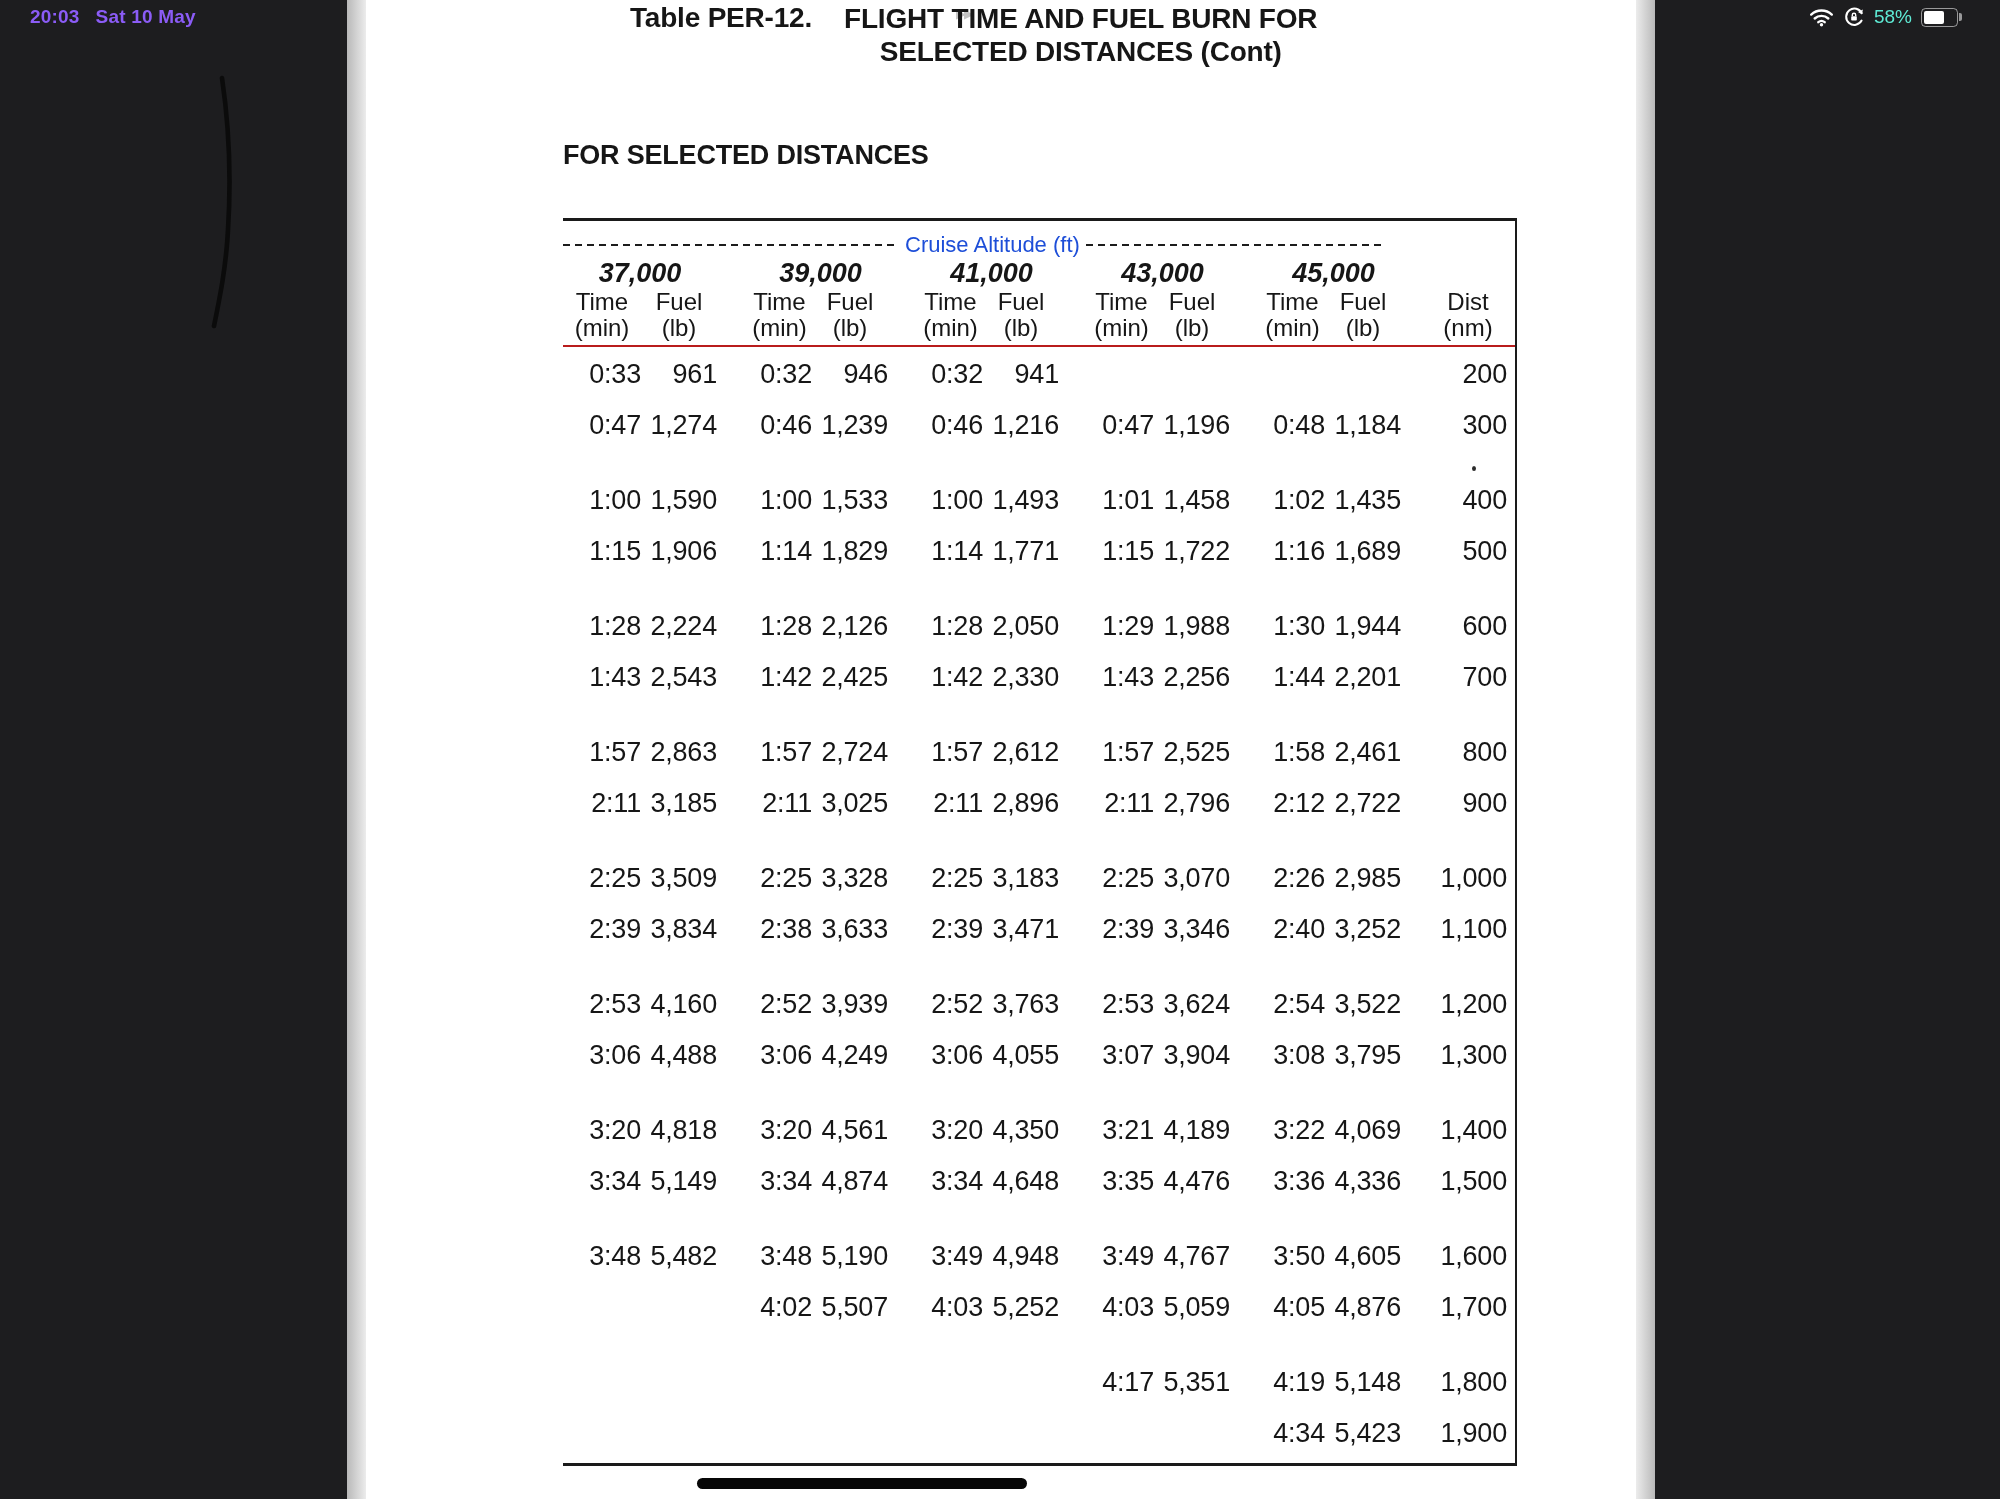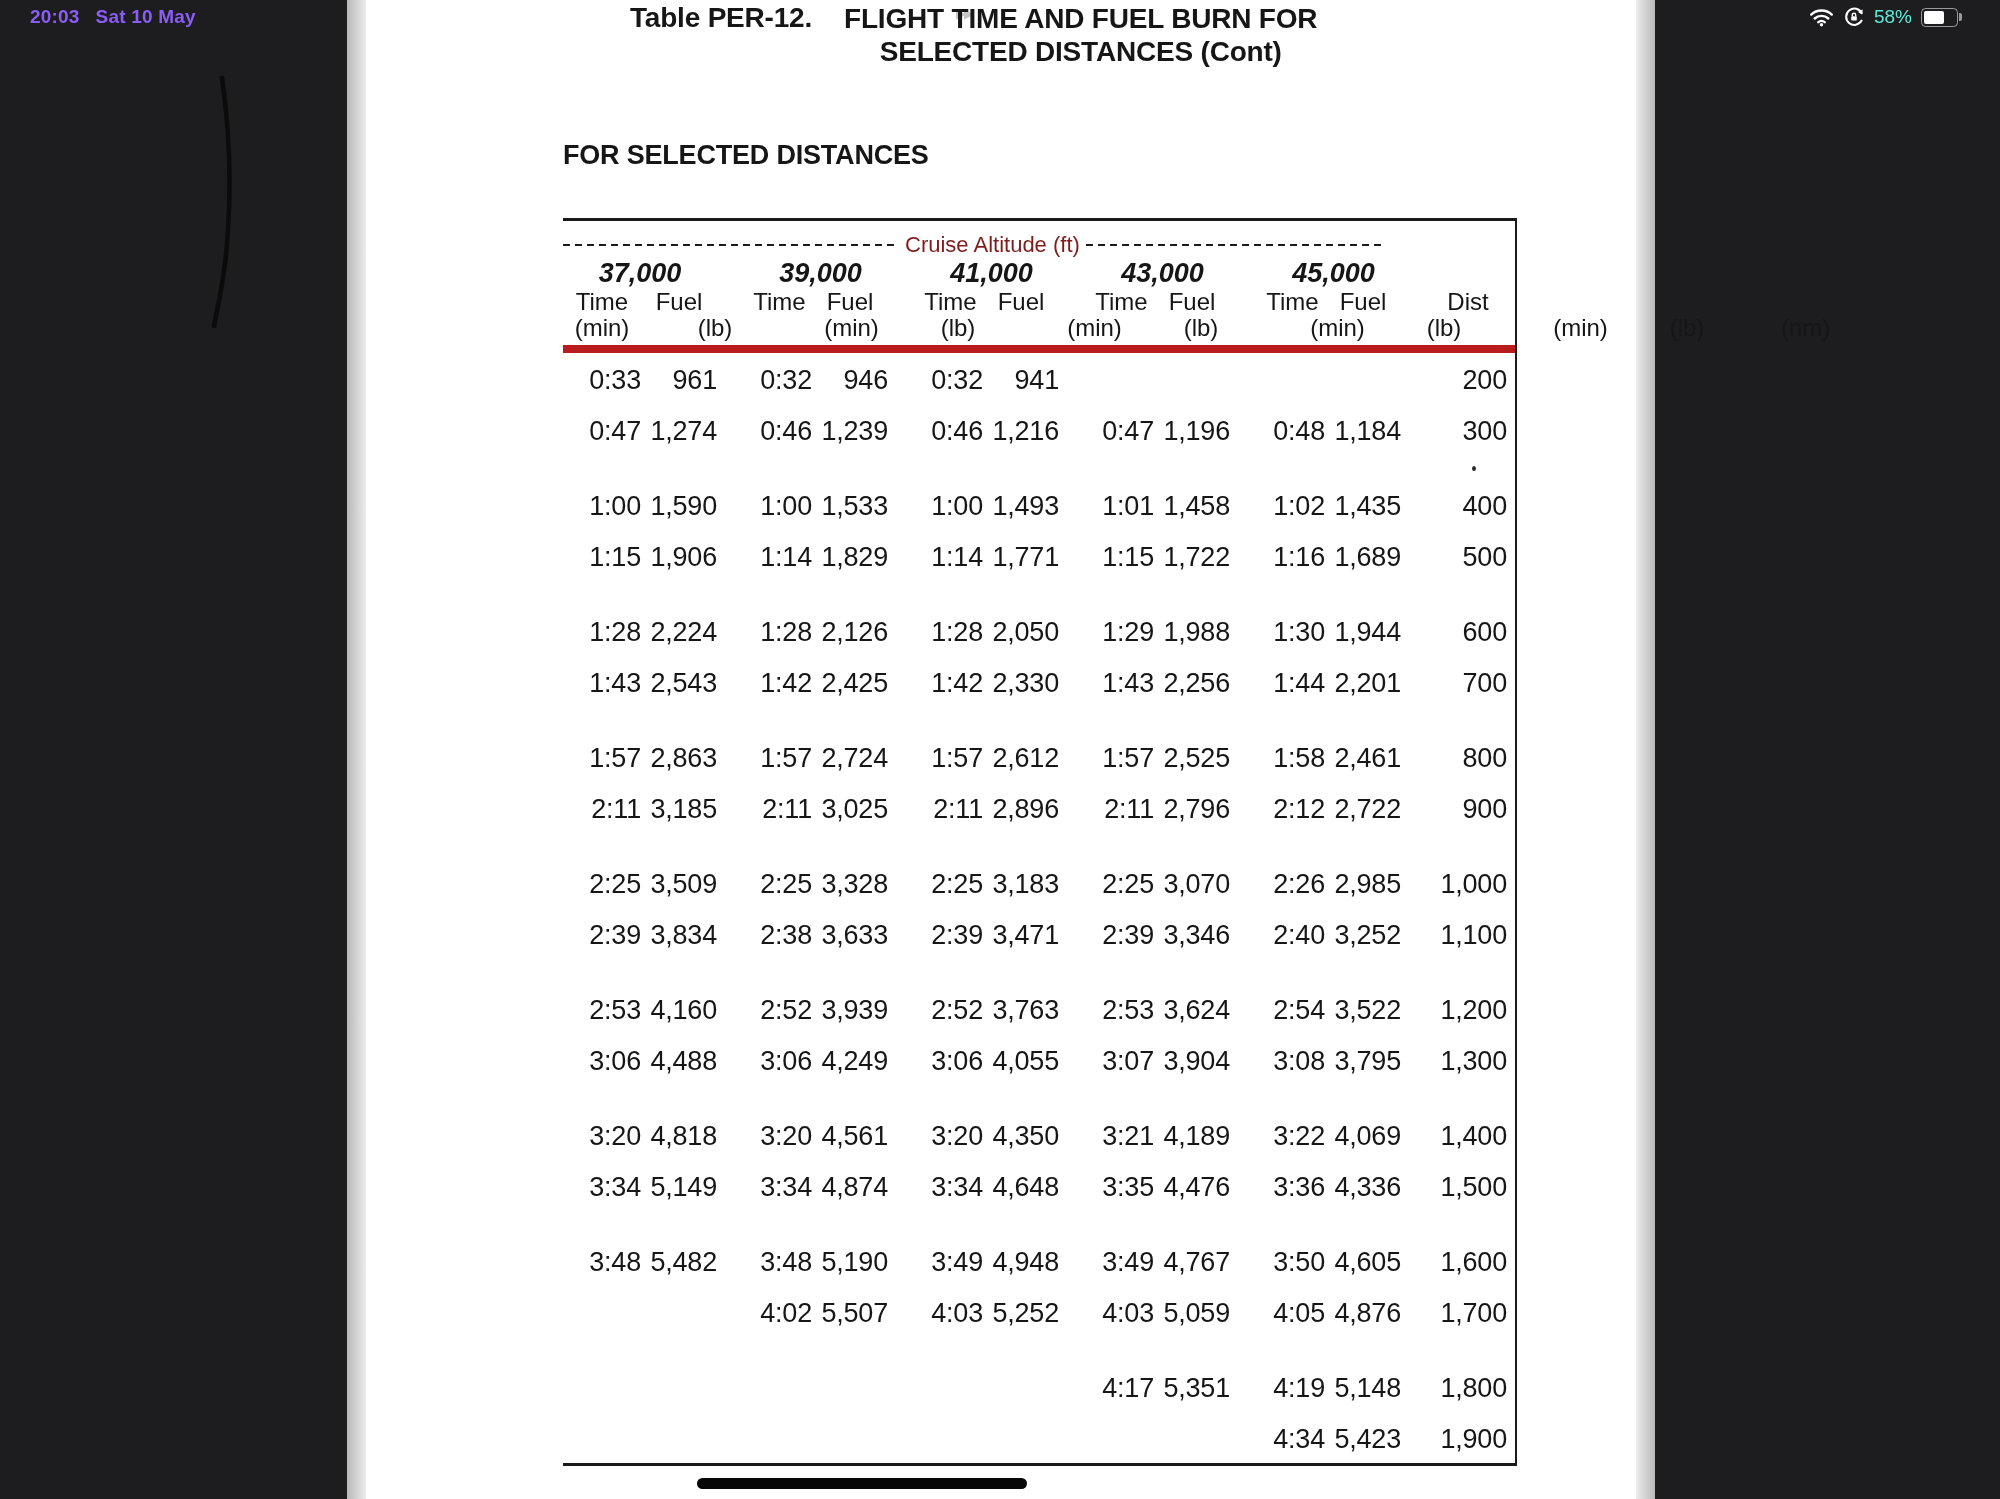--- a/index.html
+++ b/index.html
@@ -34,31 +34,31 @@
   .watermark{position:absolute;left:590px;top:6px;color:#c3c3c3;font-size:13px;letter-spacing:-2px;}
   .section-heading{position:absolute;left:197px;top:140px;font-size:27px;font-weight:700;letter-spacing:-.2px;}
   
   .ftable{position:absolute;left:197px;top:218px;width:954px;height:1248px;
     border-top:3px solid #1a1a1a;border-bottom:3px solid #1a1a1a;border-right:2px solid #1a1a1a;
     box-sizing:border-box;}
   .hdr-dash{display:flex;align-items:center;height:24px;margin-top:12px;font-size:22px;}
   .dashseg{height:2px;background:repeating-linear-gradient(90deg,#1c1c1c 0 7px,transparent 7px 12px);}
   .dash-l{width:336px;}
   .dash-r{width:296px;}
-  .dash-label{padding:0 6px;white-space:nowrap;color:#7f1d1d;}
+  .dash-label{padding:0 6px;white-space:nowrap;color:#1d4ed8;}
   .hgrid{display:grid;grid-template-columns:78px 76px 95px 76px 95px 76px 95px 76px 95px 76px 1fr;}
   .alt-row{height:32px;line-height:32px;font-size:27px;font-weight:700;font-style:italic;}
   .alt-cell{grid-column:span 2;text-align:center;}
   .alt-cell.shift{padding-left:36px;}
   .sub-row{height:26px;line-height:26px;font-size:24px;}
   .unit-row{height:30px;line-height:26px;font-size:24px;}
   .sub-time,.sub-fuel{text-align:center;}
   .sub-time.shift{padding-left:30px;}
   .sub-dist{text-align:center;padding-left:20px;}
-  .hdr-underline{border-bottom:8px solid #b91c1c;gap:36px;}
+  .hdr-underline{border-bottom:2px solid #b91c1c;}
   .tbody{margin-top:2px;}
   .drow{display:grid;grid-template-columns:78px 76px 95px 76px 95px 76px 95px 76px 95px 76px 1fr;
     height:51px;align-items:center;font-size:27px;letter-spacing:-.2px;}
   .drow.gap{margin-top:24px;}
   .c-time,.c-fuel{text-align:right;}
   .c-dist{text-align:right;padding-right:8px;}
   
   .scroll-bar{position:absolute;left:697px;top:1478px;width:330px;height:11px;background:#070707;border-radius:6px;}
   .pen-dot{position:absolute;left:1472px;top:466px;width:4px;height:5px;background:#2b2b2b;border-radius:50%;}
   svg{display:block;}

